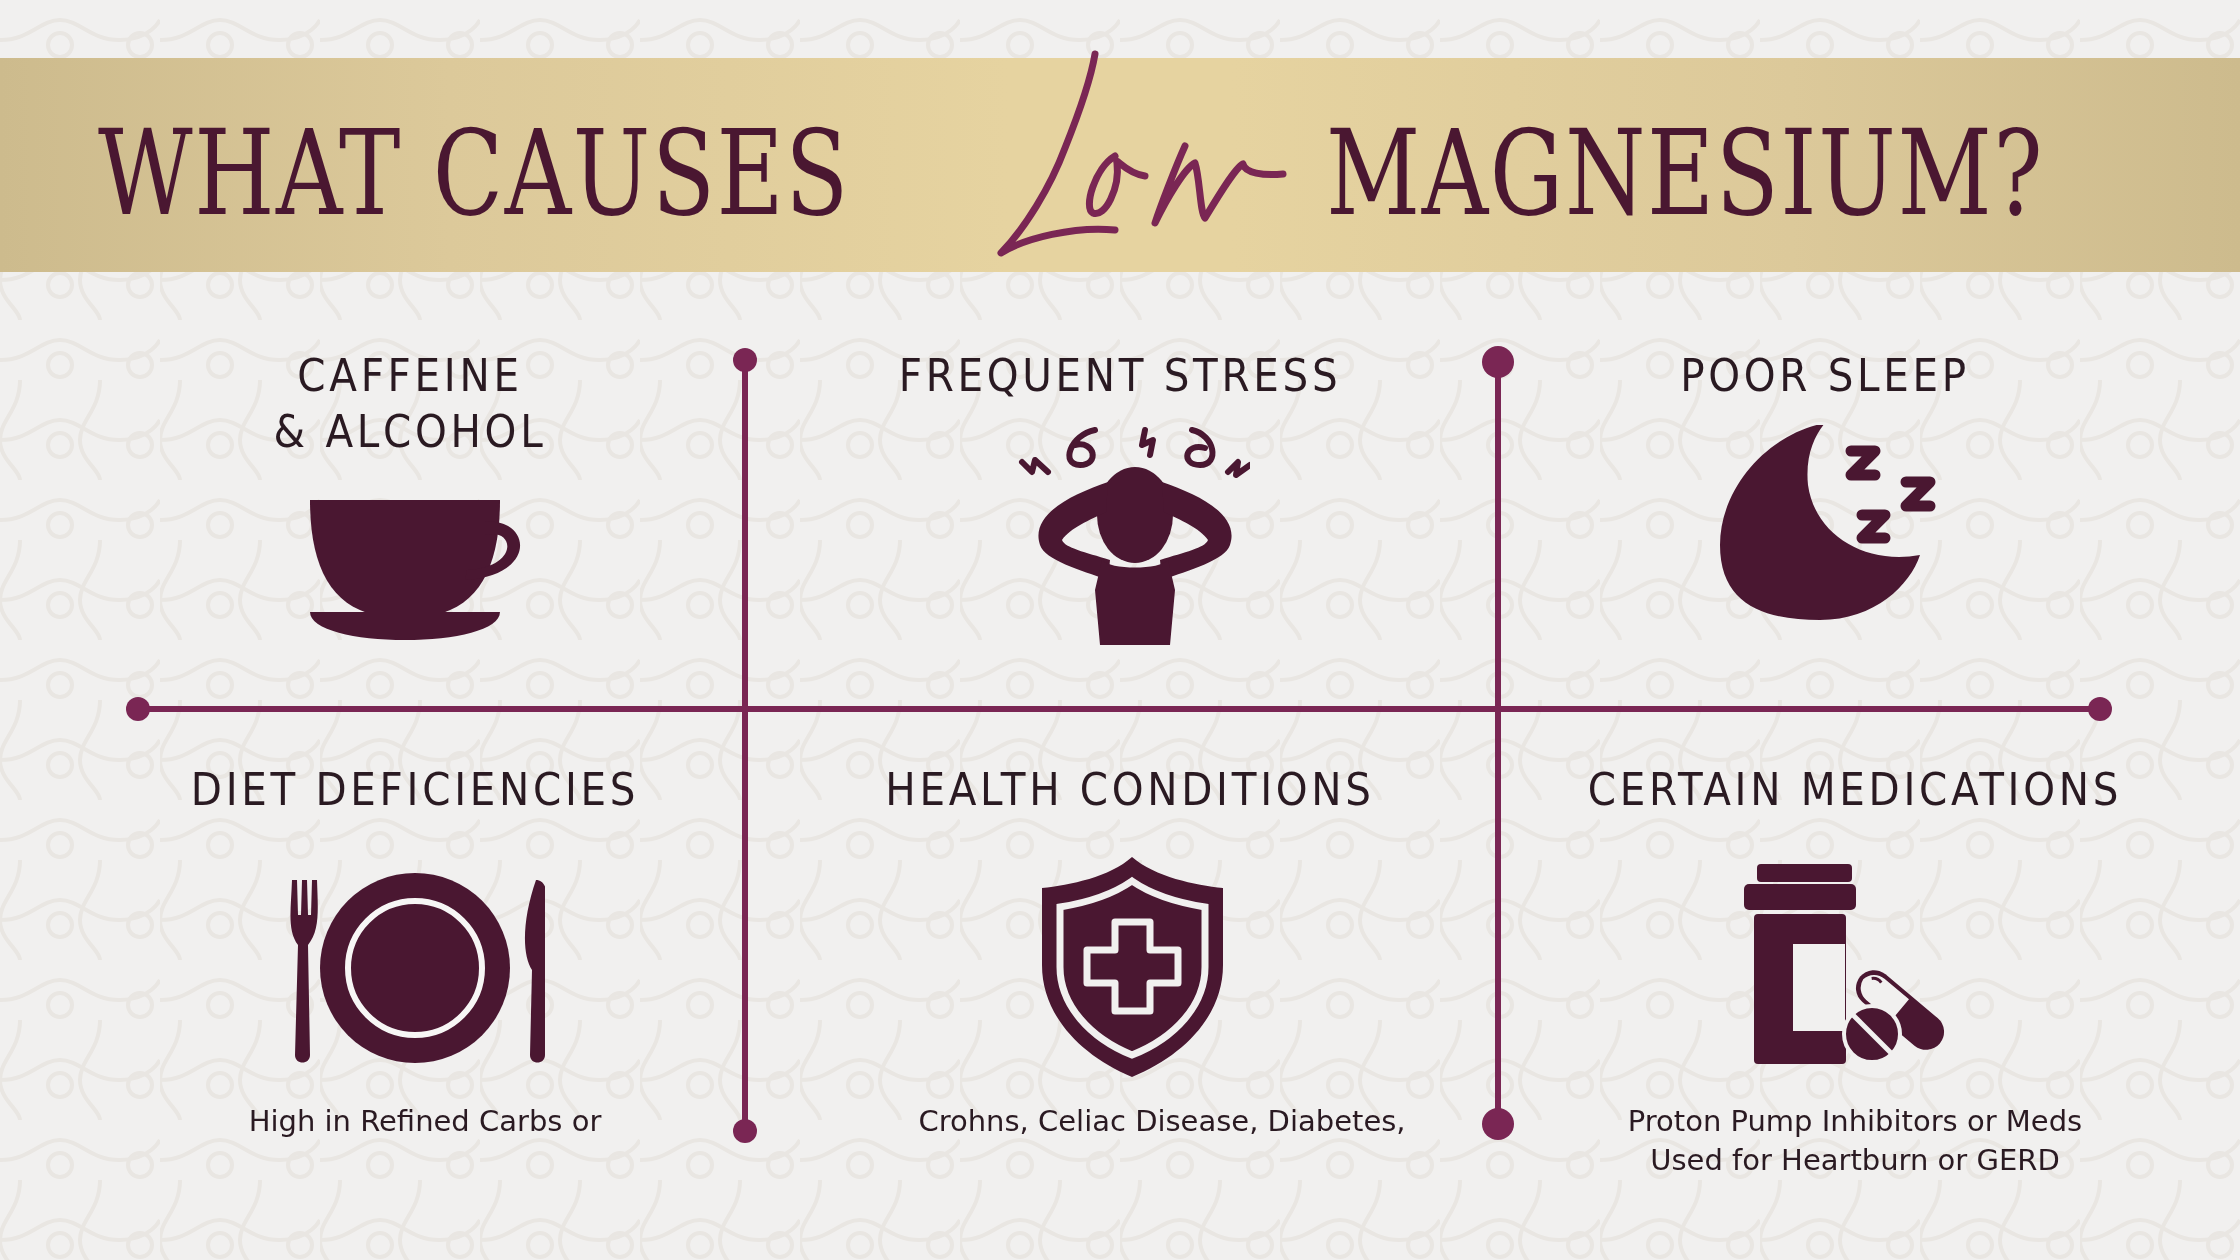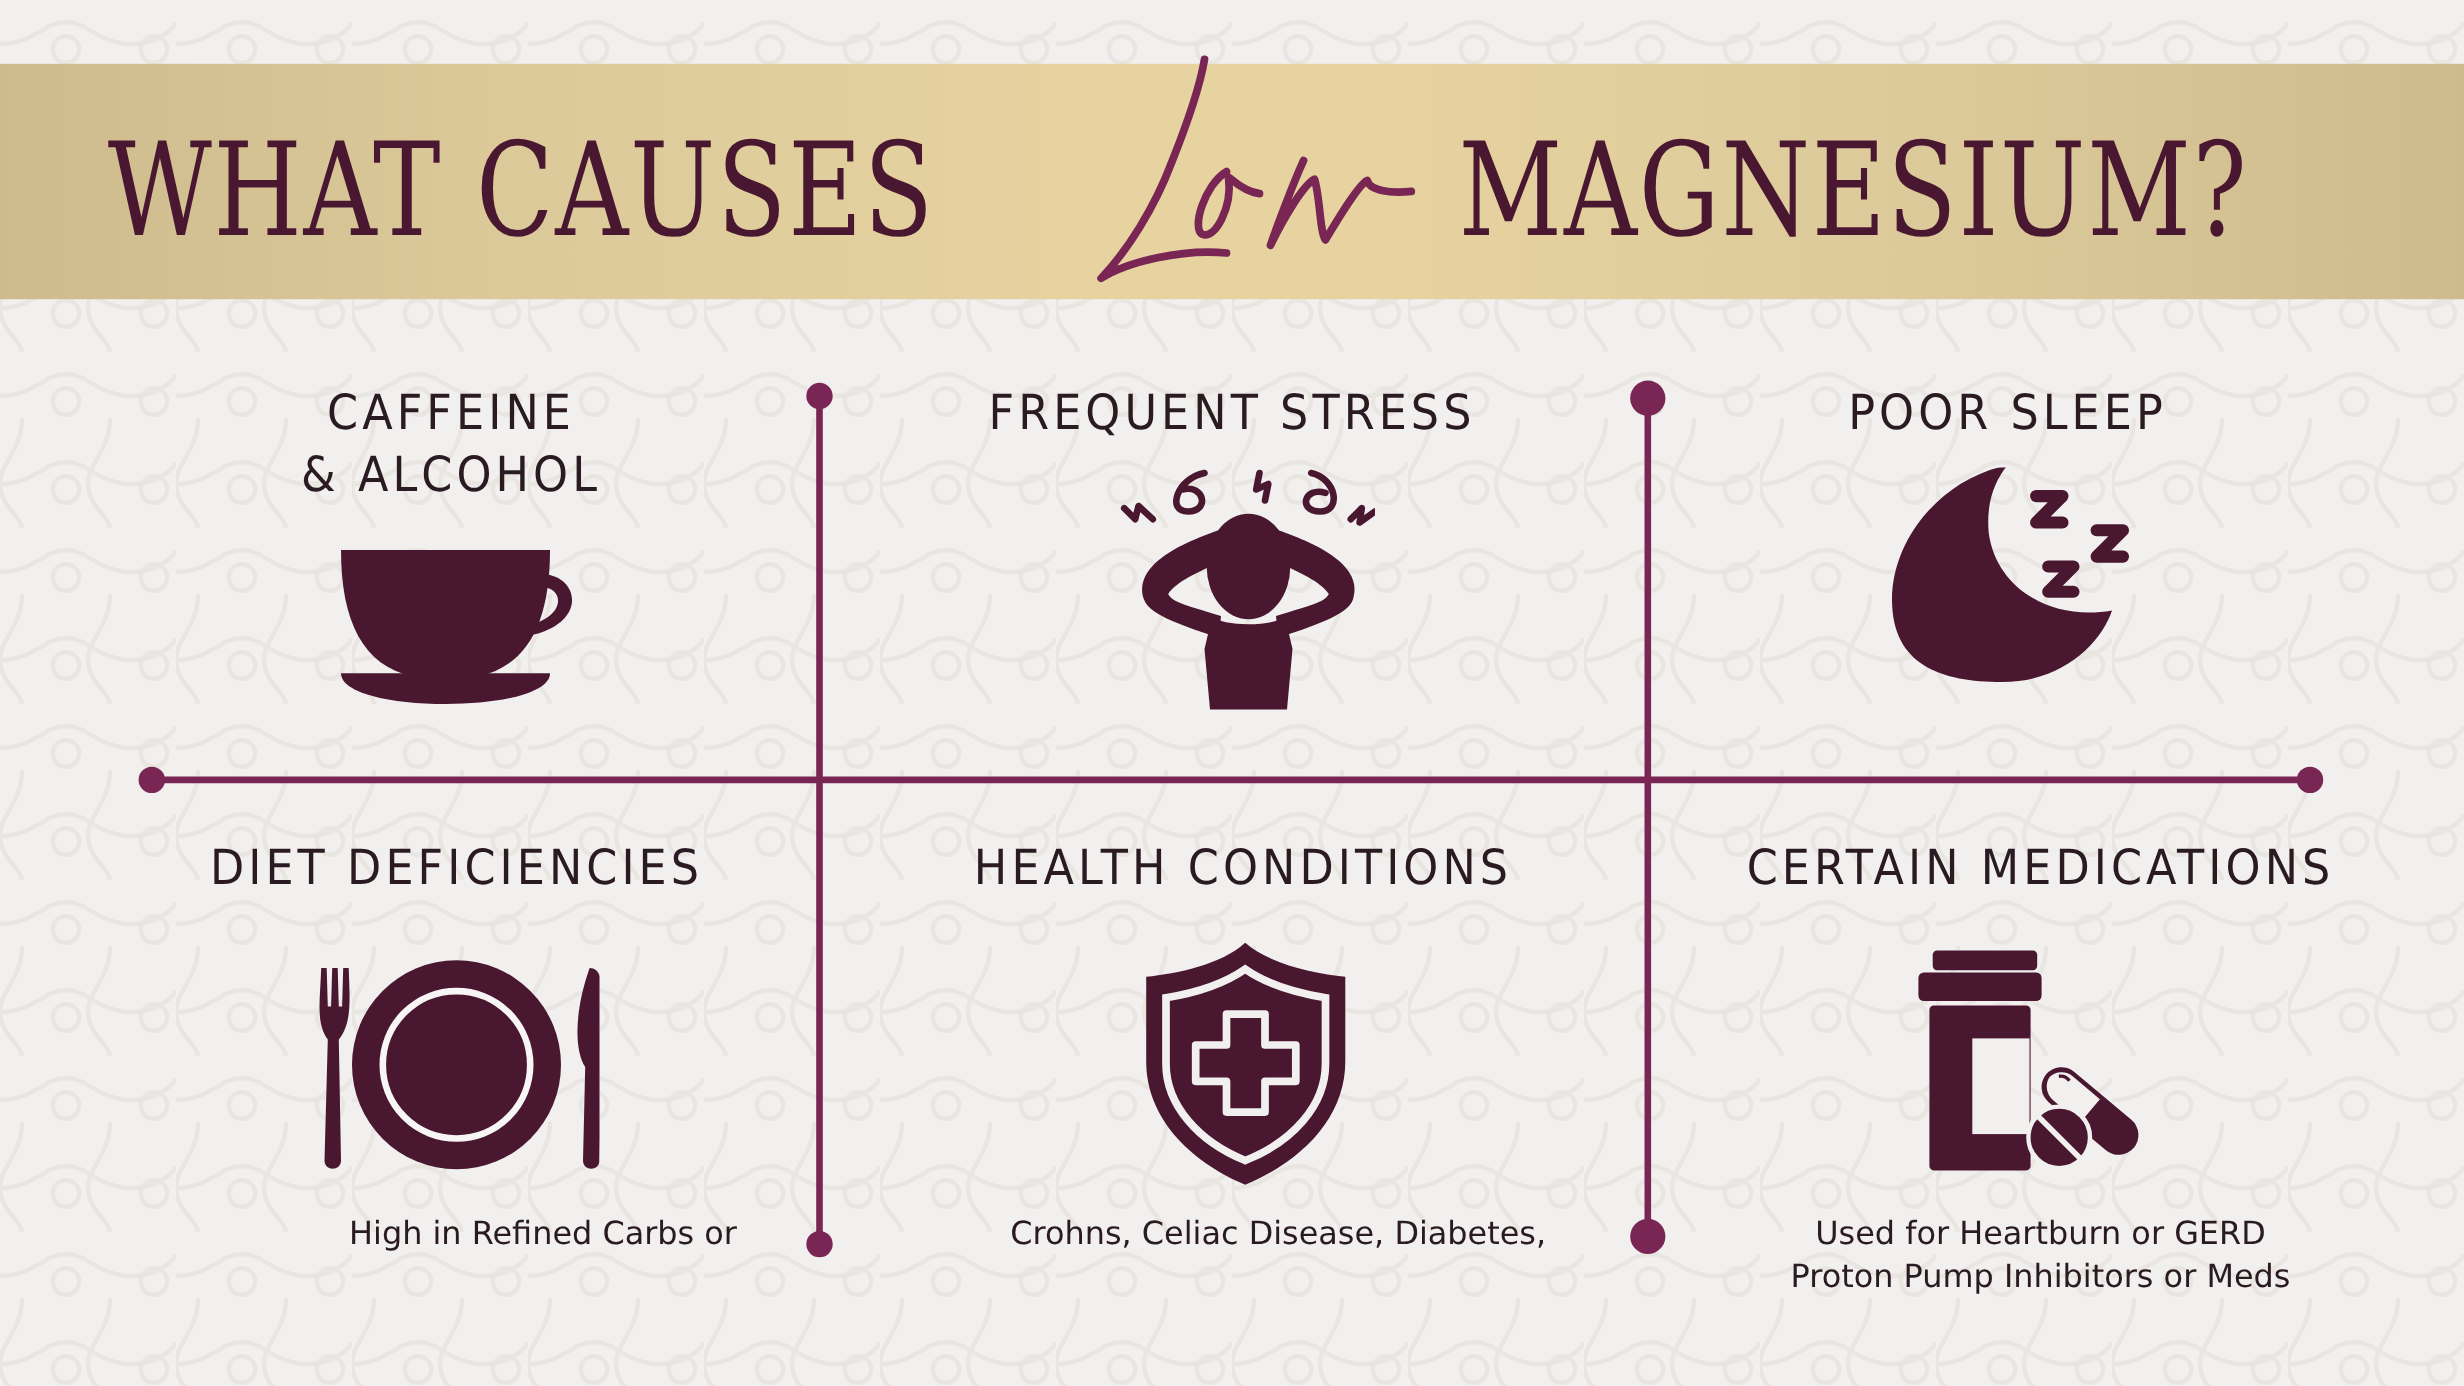--- a/index.html
+++ b/index.html
@@ -135,21 +135,21 @@
   <div>DIET DEFICIENCIES</div>
 </div>
 <svg class="icon" style="left:290px; top:870px;" width="255" height="200" viewBox="0 0 255 200">
   <g fill="#4a1731">
     <path d="M2,10 L7,10 L8,45 L11,45 L12,10 L17,10 L18,45 L21,45 L22,10 L27,10 C28,40 30,60 18,75 L20,185 C20,195 5,195 5,185 L8,75 C-3,60 1,40 2,10 Z"></path>
     <circle cx="125" cy="98" r="95"></circle>
     <path d="M246,10 C255,10 258,20 258,40 L255,185 C255,195 240,195 240,185 L242,100 C232,85 232,50 246,10 Z"></path>
   </g>
   <circle cx="125" cy="98" r="67" fill="none" stroke="#f7f6f5" stroke-width="6"></circle>
 </svg>
-<div class="cell-desc" style="left:180px; top:1102px; width:490px;text-align:right;">
+<div class="cell-desc" style="left:180px; top:1102px; width:490px;">
   <div>High in Refined Carbs or</div>
 </div>
 
 <div class="cell-title" style="left:830px; top:762px; width:600px;">
   <div>HEALTH CONDITIONS</div>
 </div>
 <svg class="icon" style="left:1040px; top:855px;" width="185" height="225" viewBox="0 0 185 225">
   <path fill="#4a1731" d="M92,2 C70,22 30,30 2,33 L2,110 C2,160 40,200 92,222 C145,200 183,160 183,110 L183,33 C155,30 115,22 92,2 Z"></path>
   <path fill="none" stroke="#f1f0ef" stroke-width="7" d="M92,26 C72,40 45,48 20,52 L20,112 C20,150 50,183 92,200 C135,183 165,150 165,112 L165,52 C140,48 112,40 92,26 Z"></path>
   <path fill="#4a1731" stroke="#f1f0ef" stroke-width="7" stroke-linejoin="round" d="M75,67 L110,67 L110,95 L138,95 L138,128 L110,128 L110,156 L75,156 L75,128 L47,128 L47,95 L75,95 Z"></path>
@@ -170,15 +170,15 @@
   <rect x="53" y="82" width="52" height="87" fill="#f1f0ef"></rect>
   <g transform="translate(160,148) rotate(40)">
     <rect x="-52" y="-18" width="104" height="36" rx="18" fill="#4a1731"></rect>
     <path d="M-48,0 A16,16 0 0 1 -32,-14 L0,-14 L0,14 L-32,14 A16,16 0 0 1 -48,0 Z" fill="#f1f0ef"></path>
     <path d="M-42,-6 A10,10 0 0 1 -32,-9" stroke="#4a1731" stroke-width="3" fill="none"></path>
   </g>
   <circle cx="132" cy="172" r="28" fill="#4a1731" stroke="#f1f0ef" stroke-width="4"></circle>
   <line x1="113" y1="153" x2="151" y2="191" stroke="#f1f0ef" stroke-width="5"></line>
 </svg>
 <div class="cell-desc" style="left:1590px; top:1102px; width:530px;">
+  <div>Proton Pump Inhibitors or Meds</div>
   <div>Used for Heartburn or GERD</div>
-  <div>Proton Pump Inhibitors or Meds</div>
 </div>
 
 </body></html>

